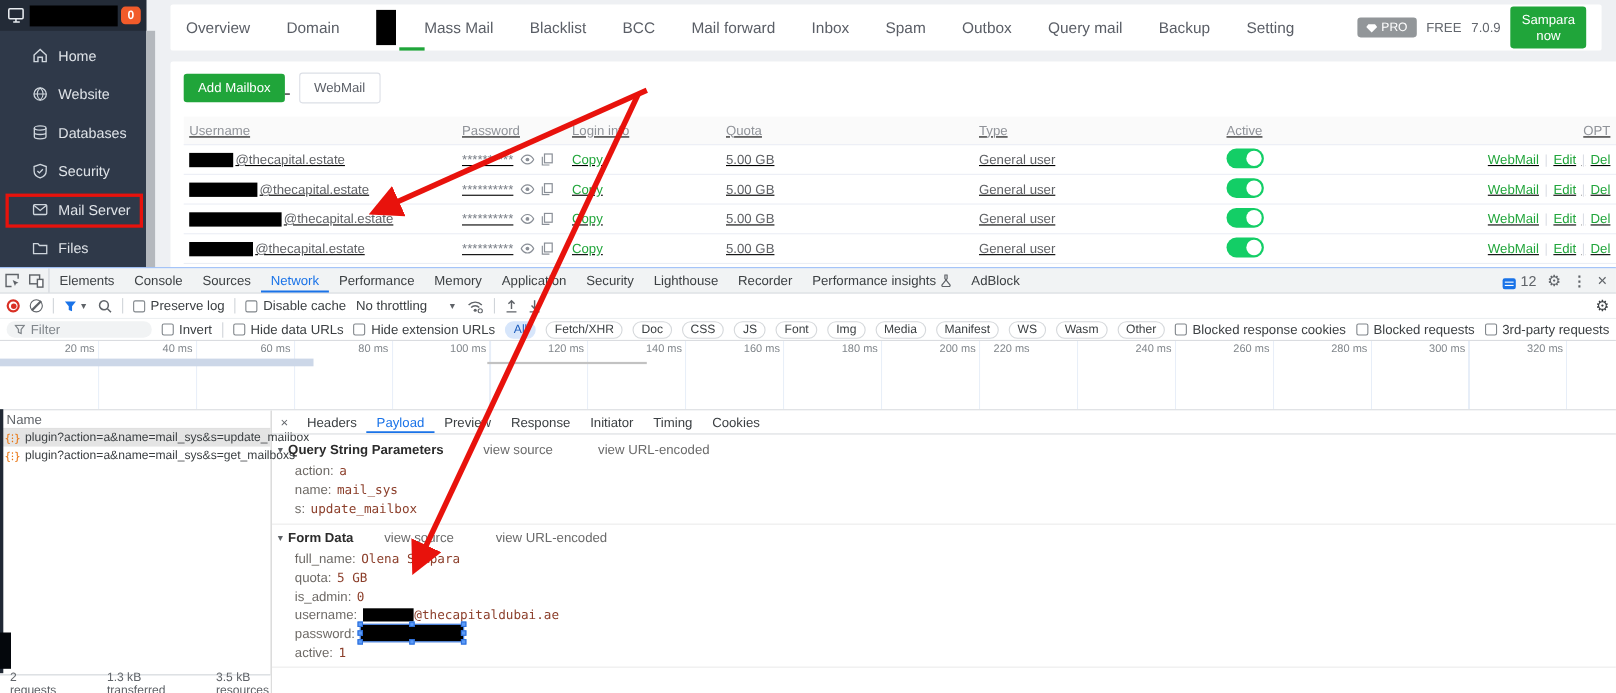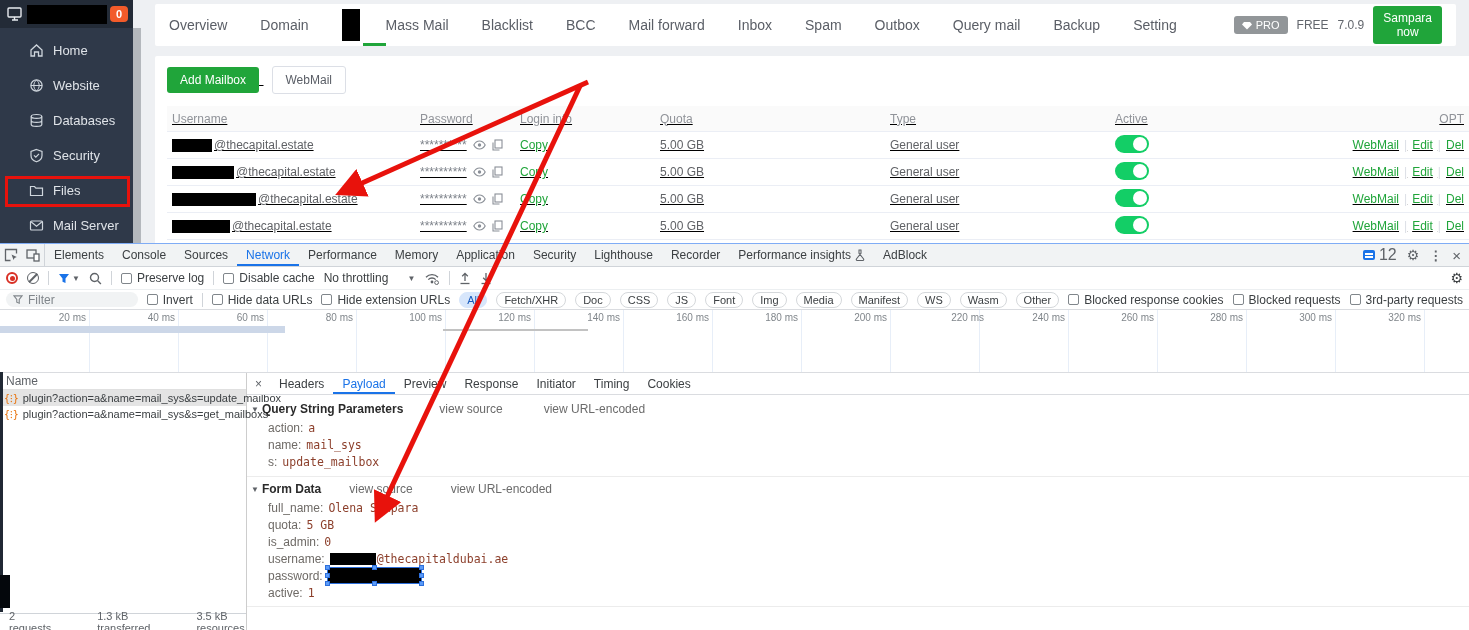--- a/index.html
+++ b/index.html
@@ -49,21 +49,21 @@
   .opt-link { color:#20a53a; cursor:pointer; }
   .opt-sep { color:#dcdfe6; margin:0 5px; }
 
   
   .devtools { position:absolute; left:0; top:243px; width:1469px; height:387px; background:#fff; border-top:1px solid #7facf5; display:flex; flex-direction:column; }
   .dt-tabbar { height:23px; background:#f1f3f4; border-bottom:1px solid #d0d4d9; display:flex; align-items:stretch; font-size:12px; color:#3c4043; flex:none; }
   .dt-lefticons { display:flex; align-items:center; padding:0 4px; gap:8px; border-right:1px solid #d0d4d9; }
   .dt-tab { display:flex; align-items:center; padding:0 9px; cursor:pointer; white-space:nowrap; gap:4px; }
   .dt-tab.active { color:#1a73e8; box-shadow:inset 0 -2px 0 #1a73e8; }
   .dt-righticons { margin-left:auto; display:flex; align-items:center; gap:10px; padding:0 8px; color:#5f6368; }
-  .issues-chip { display:flex; align-items:center; gap:4px; font-size:16px; color:#5f6368; cursor:pointer; }
+  .issues-chip { display:flex; align-items:flex-end; gap:4px; font-size:13px; color:#5f6368; cursor:pointer; }
   .issues-ico { width:12px; height:10px; background:#1a73e8; border-radius:2px; position:relative; }
   .issues-ico::after { content:""; position:absolute; left:2px; top:3px; width:8px; height:1.5px; background:#fff; box-shadow:0 3px 0 #fff; }
   .gear { font-size:14px; cursor:pointer; line-height:1; }
   .kebab { font-size:13px; font-weight:bold; cursor:pointer; }
   .dt-close { font-size:15px; cursor:pointer; }
 
   .dt-toolbar { height:23px; background:#fff; border-bottom:1px solid #eceff1; display:flex; align-items:center; padding:0 6px; gap:9px; font-size:12px; color:#3c4043; flex:none; }
   .tdiv { width:1px; height:14px; background:#d0d4d9; }
   .rec-btn { width:12px; height:12px; border:2px solid #d93025; border-radius:50%; position:relative; cursor:pointer; }
   .rec-btn::after { content:""; position:absolute; left:1.5px; top:1.5px; width:5px; height:5px; background:#d93025; border-radius:50%; }
@@ -160,30 +160,30 @@
       </div>
       <div class="sb-item">
         <svg class="icon" width="15" height="15" viewBox="0 0 15 15">
             <path d="M7.5 1.5 13 3.4v4.1c0 3.2-2.4 5.3-5.5 6.3C4.4 12.8 2 10.7 2 7.5V3.4z" fill="none" stroke="#cfd6dd" stroke-width="1.2"></path>
             <path d="m5 7.4 1.8 1.8 3.2-3.4" fill="none" stroke="#cfd6dd" stroke-width="1.2"></path>
           </svg>
         <span>Security</span>
       </div>
       <div class="sb-item">
         <svg class="icon" width="15" height="15" viewBox="0 0 15 15">
-            <path d="M1.5 3.5h4l1.4 1.7h6.6v7.3h-12z" fill="none" stroke="#cfd6dd" stroke-width="1.2"></path>
-          </svg>
-        <span>Files</span>
+            <rect x="1.5" y="3" width="12" height="9" rx="1" fill="none" stroke="#cfd6dd" stroke-width="1.2"></rect>
+            <path d="m2 3.8 5.5 4.5L13 3.8" fill="none" stroke="#cfd6dd" stroke-width="1.2"></path>
+          </svg>
+        <span>Mail Server</span>
       </div>
       <div class="sb-item">
         <svg class="icon" width="15" height="15" viewBox="0 0 15 15">
-            <rect x="1.5" y="3" width="12" height="9" rx="1" fill="none" stroke="#cfd6dd" stroke-width="1.2"></rect>
-            <path d="m2 3.8 5.5 4.5L13 3.8" fill="none" stroke="#cfd6dd" stroke-width="1.2"></path>
-          </svg>
-        <span>Mail Server</span>
+            <path d="M1.5 3.5h4l1.4 1.7h6.6v7.3h-12z" fill="none" stroke="#cfd6dd" stroke-width="1.2"></path>
+          </svg>
+        <span>Files</span>
       </div>
     </div>
   </div>
   <div class="sb-scroll"></div>
   <div class="red-rect"></div>
 
   <div class="navcard">
     <span class="nav-tab">Overview</span>
     <span class="nav-tab">Domain</span>
     <span class="nav-tab-redacted">
@@ -459,21 +459,21 @@
     <span class="tl-tick" style="left:26px">20 ms</span>
     <span class="tl-tick" style="left:115px">40 ms</span>
     <span class="tl-tick" style="left:204px">60 ms</span>
     <span class="tl-tick" style="left:293px">80 ms</span>
     <span class="tl-tick" style="left:382px">100 ms</span>
     <span class="tl-tick" style="left:471px">120 ms</span>
     <span class="tl-tick" style="left:560px">140 ms</span>
     <span class="tl-tick" style="left:649px">160 ms</span>
     <span class="tl-tick" style="left:738px">180 ms</span>
     <span class="tl-tick" style="left:827px">200 ms</span>
-    <span class="tl-tick" style="left:924px">220 ms</span>
+    <span class="tl-tick" style="left:876px">220 ms</span>
     <span class="tl-tick" style="left:1005px">240 ms</span>
     <span class="tl-tick" style="left:1094px">260 ms</span>
     <span class="tl-tick" style="left:1183px">280 ms</span>
     <span class="tl-tick" style="left:1272px">300 ms</span>
     <span class="tl-tick" style="left:1361px">320 ms</span>
     <span class="tl-bar1"></span>
     <span class="tl-bar2"></span>
   </div>
 
   <div class="dt-main">

